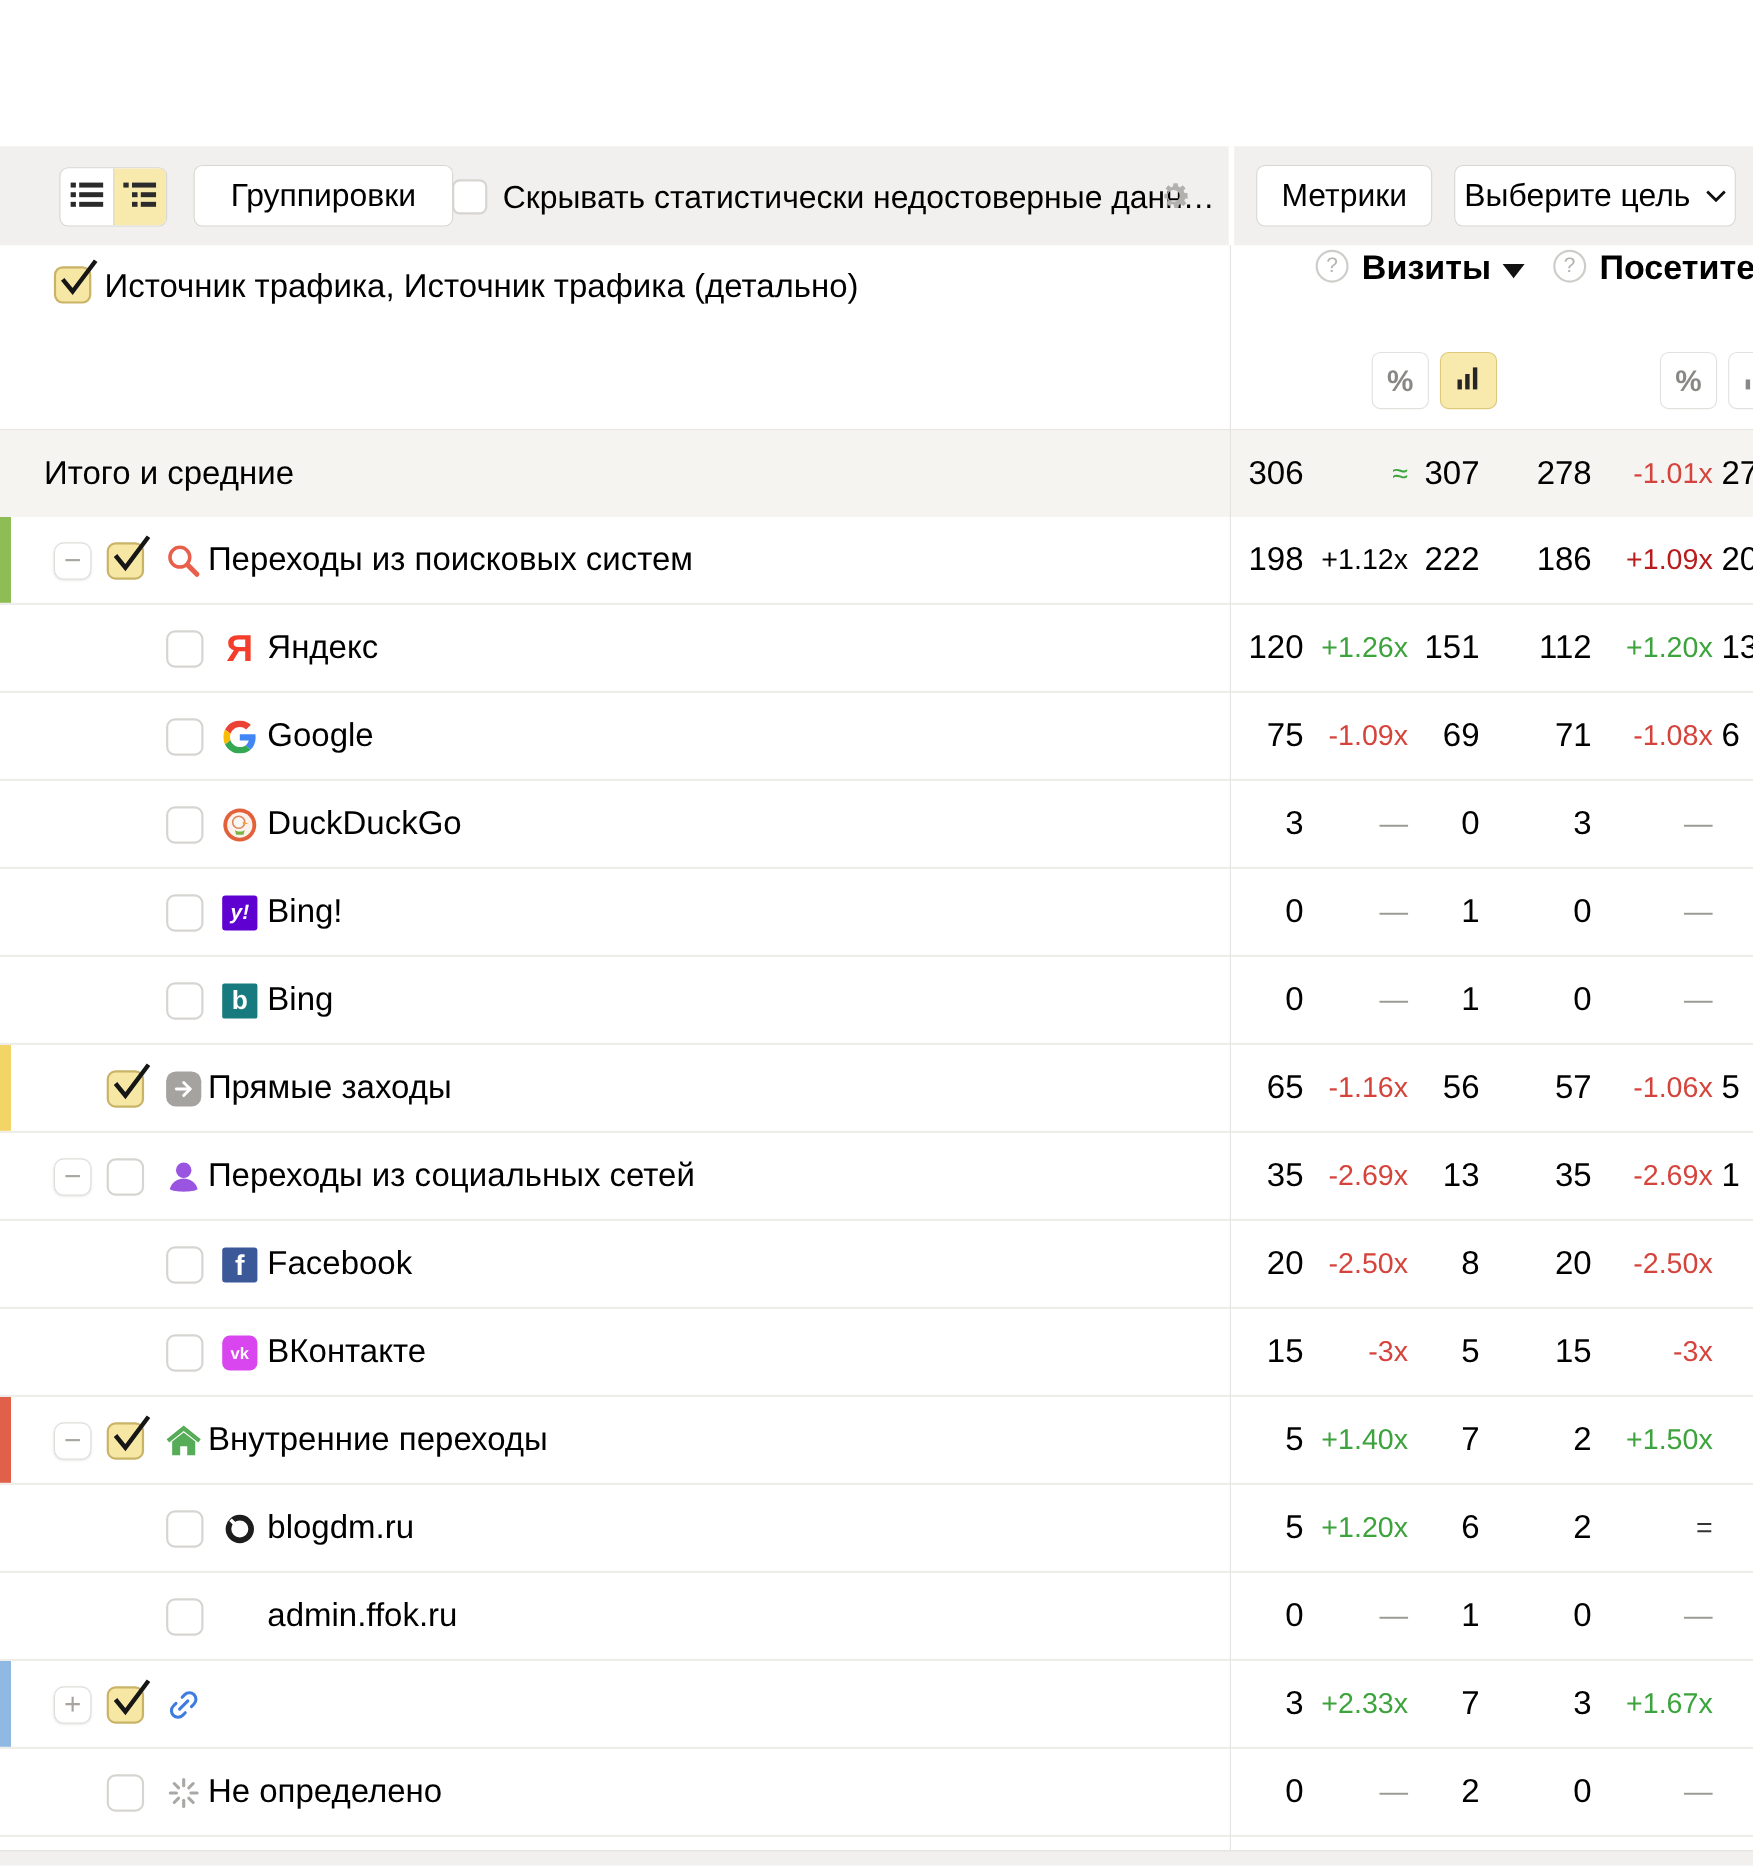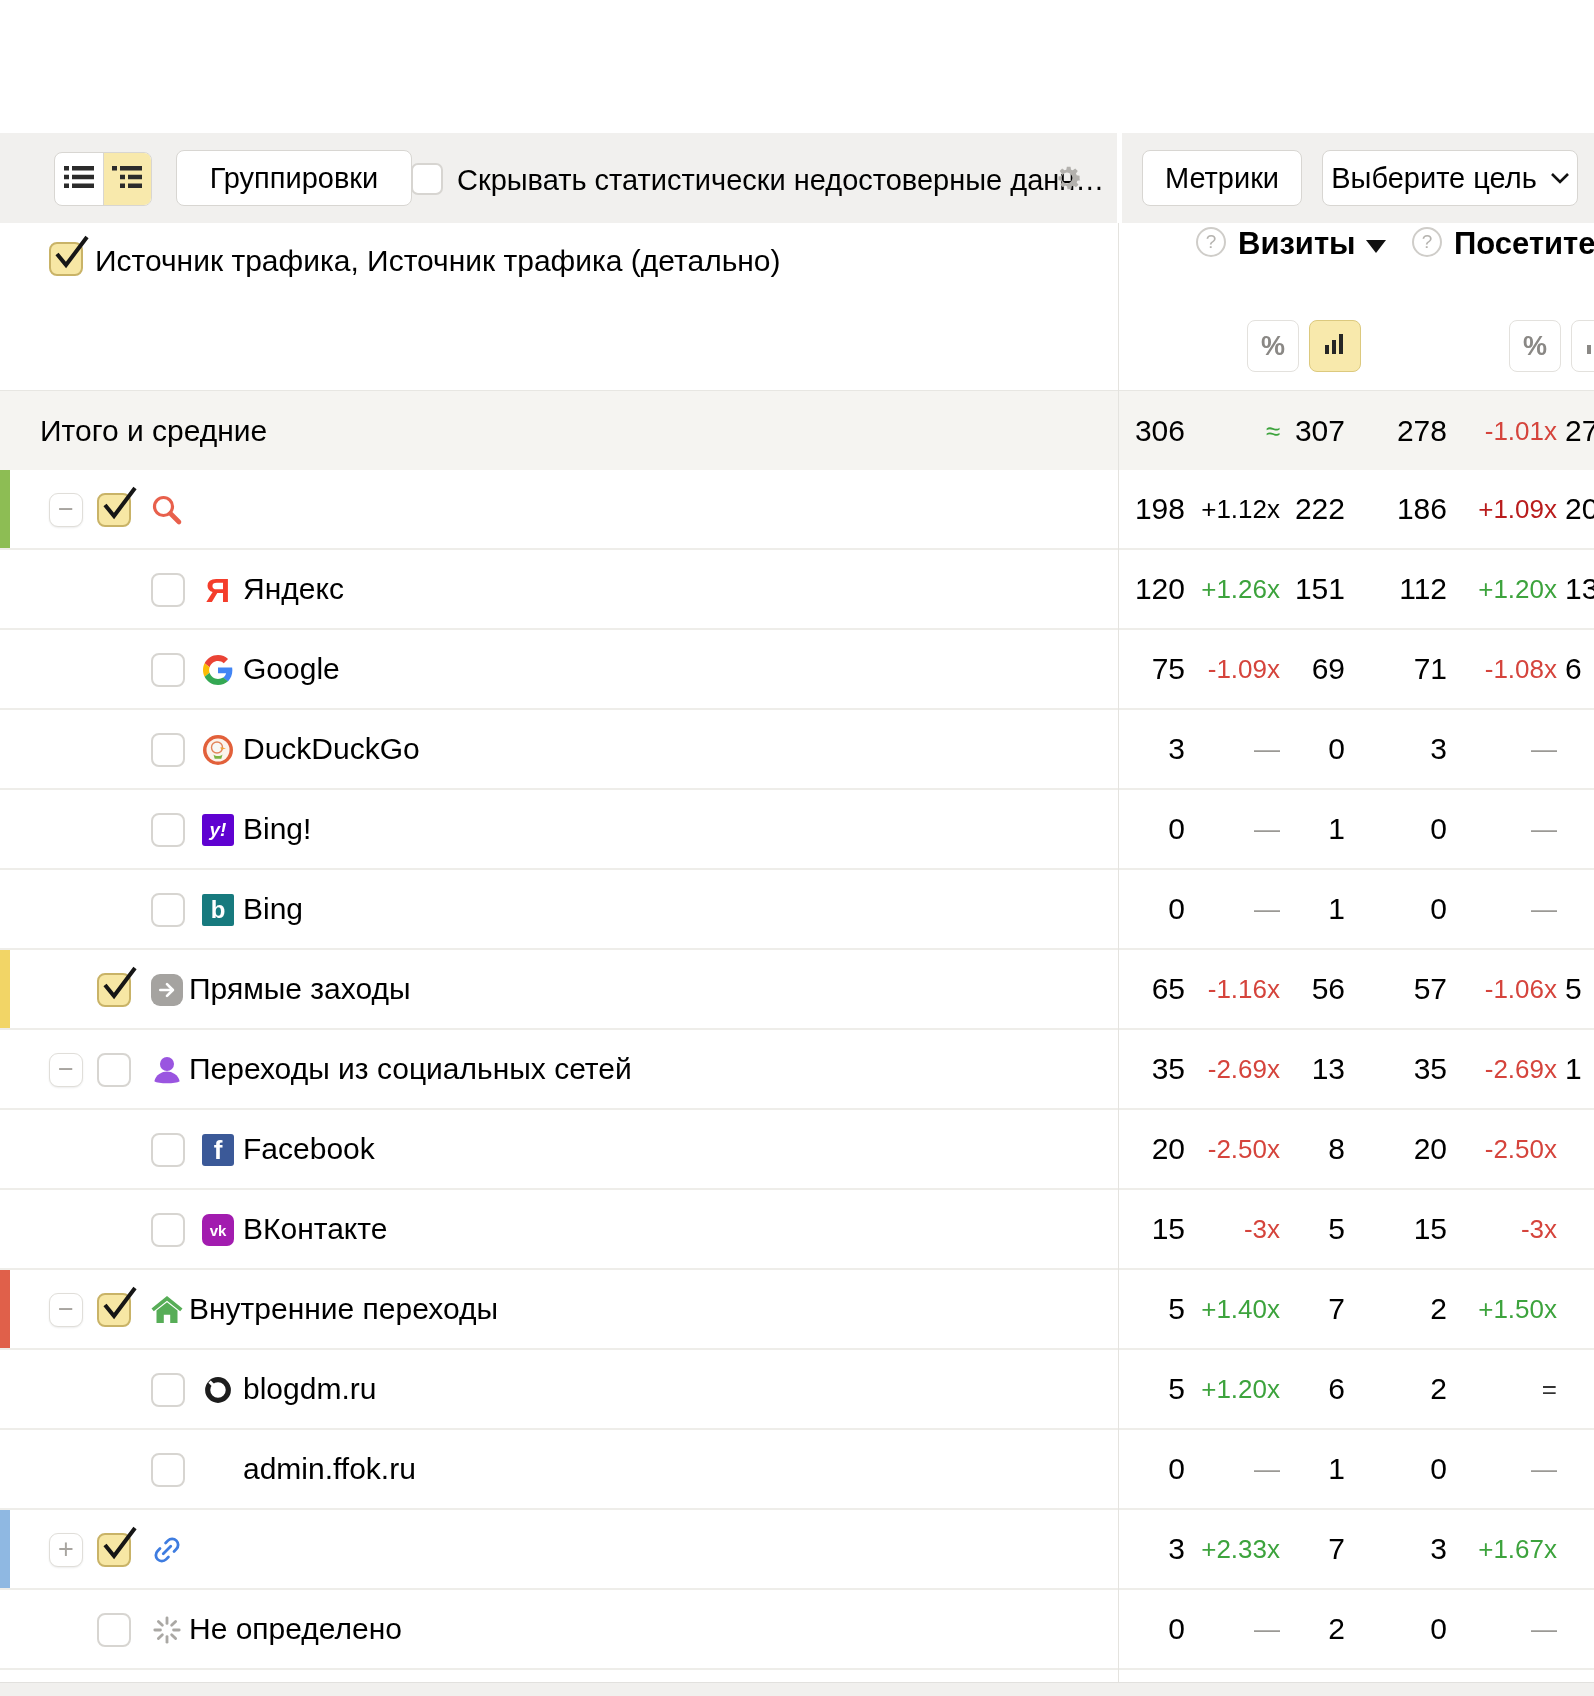--- a/index.html
+++ b/index.html
@@ -51,21 +51,21 @@
   .v1{right:409px}.d1{right:314px}.v2{right:249px}.v3{right:147px}.d2{right:37px}
   .v4{left:1565px;text-align:left}
   .divider{position:absolute;left:1118px;top:223px;width:1px;height:1459px;background:#e4e3df}
   .footer{position:absolute;left:0;top:1682px;width:1594px;height:14px;background:#f1f0ee;border-top:1px solid #e2e1de}
   
   .sqic{width:32px;height:32px;display:flex;align-items:center;justify-content:center;
         color:#fff;font-weight:bold;box-sizing:border-box}
   .ic-yahoo{background:#5f01d1;border-radius:3px;font-style:italic;font-size:19px;font-weight:800}
   .ic-bing{background:#177a7e;border-radius:2px;font-size:24px}
   .ic-fb{background:#3b5998;border-radius:3px;font-size:26px}
-  .ic-vk{background:#a21caf;border-radius:7px;font-size:15px}
+  .ic-vk{background:#d946ef;border-radius:7px;font-size:15px}
   .ic-direct{background:#a5a3a0;border-radius:9px}
   .yatxt{color:#f43d2b;font-weight:bold;font-size:34px;line-height:32px}
 </style>
 </head>
 <body>
 
 <div class="band"></div>
 <div class="band-gap"></div>
 
 <div class="seg">
@@ -177,20 +177,21 @@
         <svg class="ck" width="42" height="40" viewBox="0 0 42 40">
           <polyline points="8,21 17,32 38,4" fill="none" stroke="#161616" stroke-width="4"></polyline>
         </svg>
       </div>
       <div class="rowicon" style="left:151px">
         <svg width="32" height="32" viewBox="0 0 32 32">
           <circle cx="12.5" cy="12.5" r="9" fill="none" stroke="#e8604c" stroke-width="3.2"></circle>
           <line x1="19.5" y1="19.5" x2="28" y2="28" stroke="#e8604c" stroke-width="4.6" stroke-linecap="round"></line>
         </svg>
       </div>
+      <div class="rowlabel" style="left:189px">Переходы из поисковых систем</div>
       <span class="num v1">198</span>
       <span class="dyn d1" style="color:#000000">+1.12x</span>
       <span class="num v2">222</span>
       <span class="num v3">186</span>
       <span class="dyn d2" style="color:#b91c1c">+1.09x</span>
       <span class="num v4">20</span>
     </div>
     <div class="row">
       <div class="cb" style="left:151px;top:23px"></div>
       <div class="rowicon" style="left:202px">

